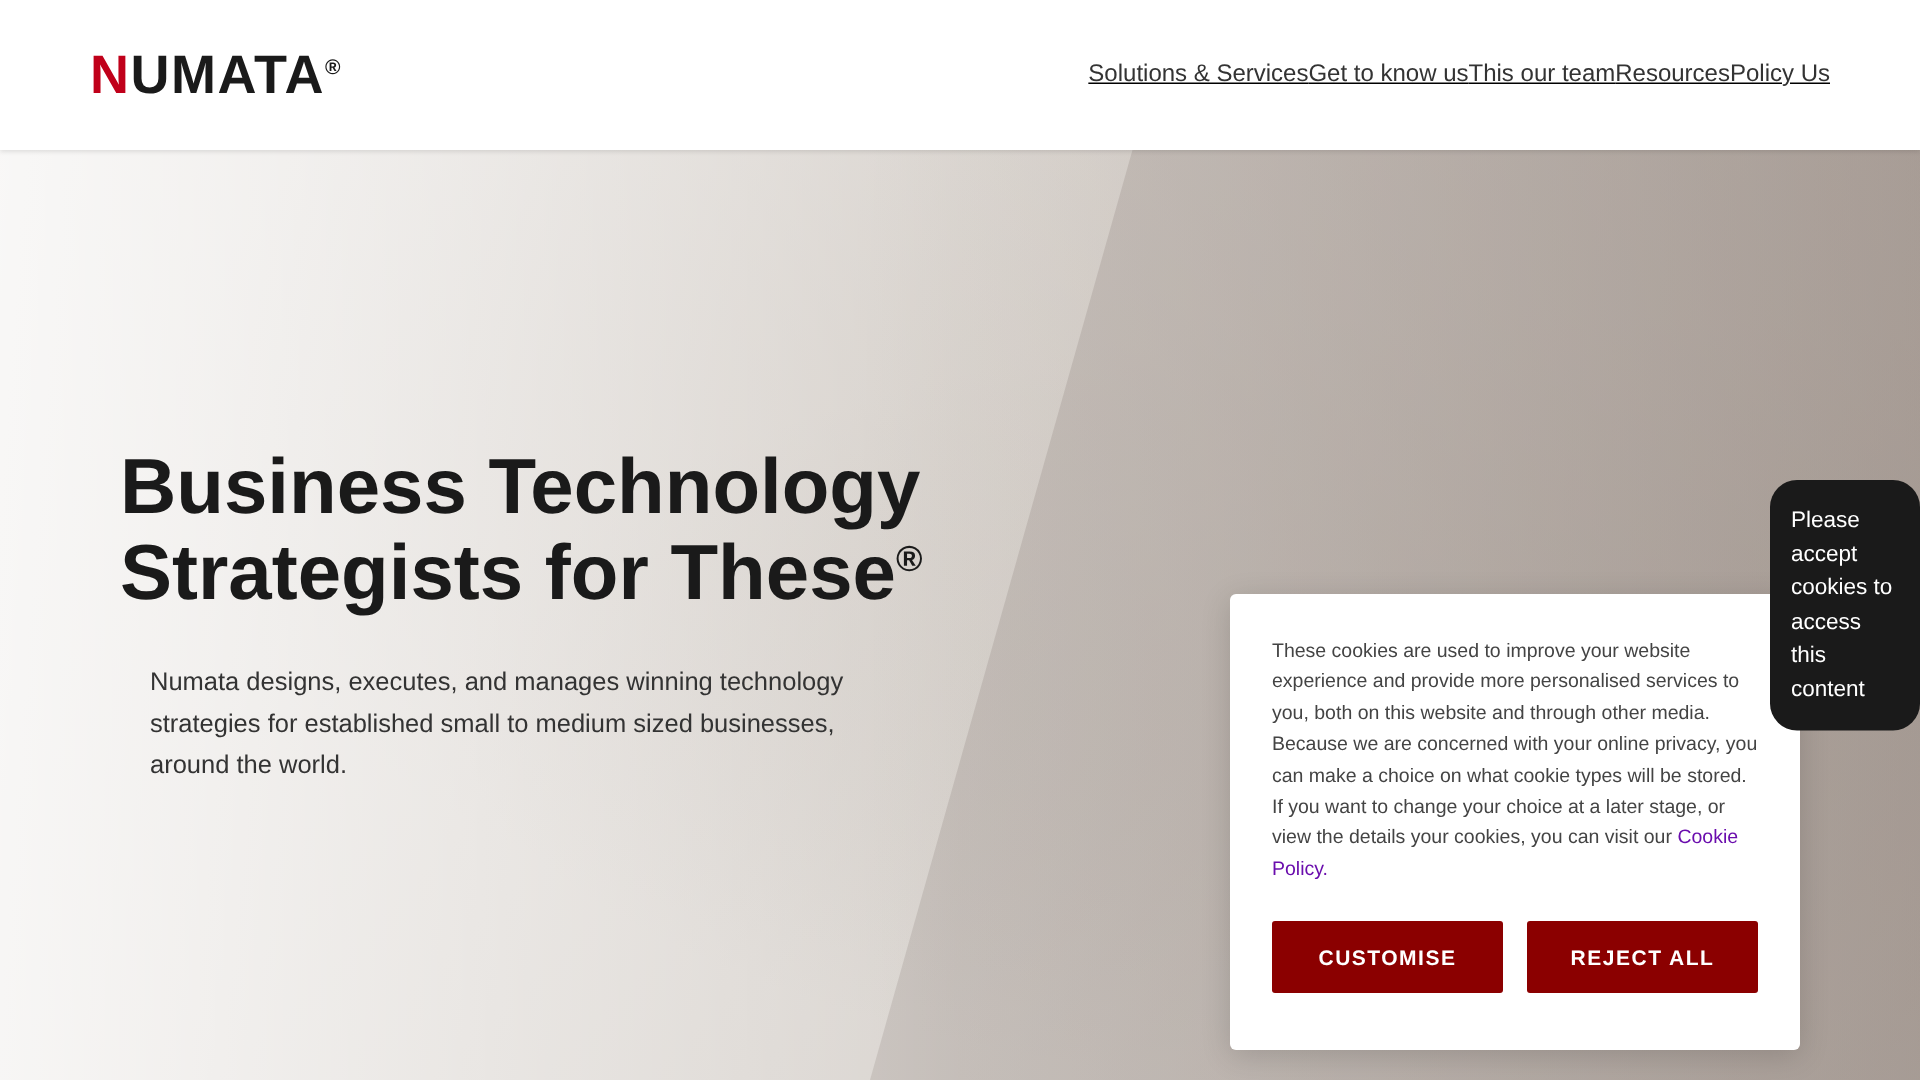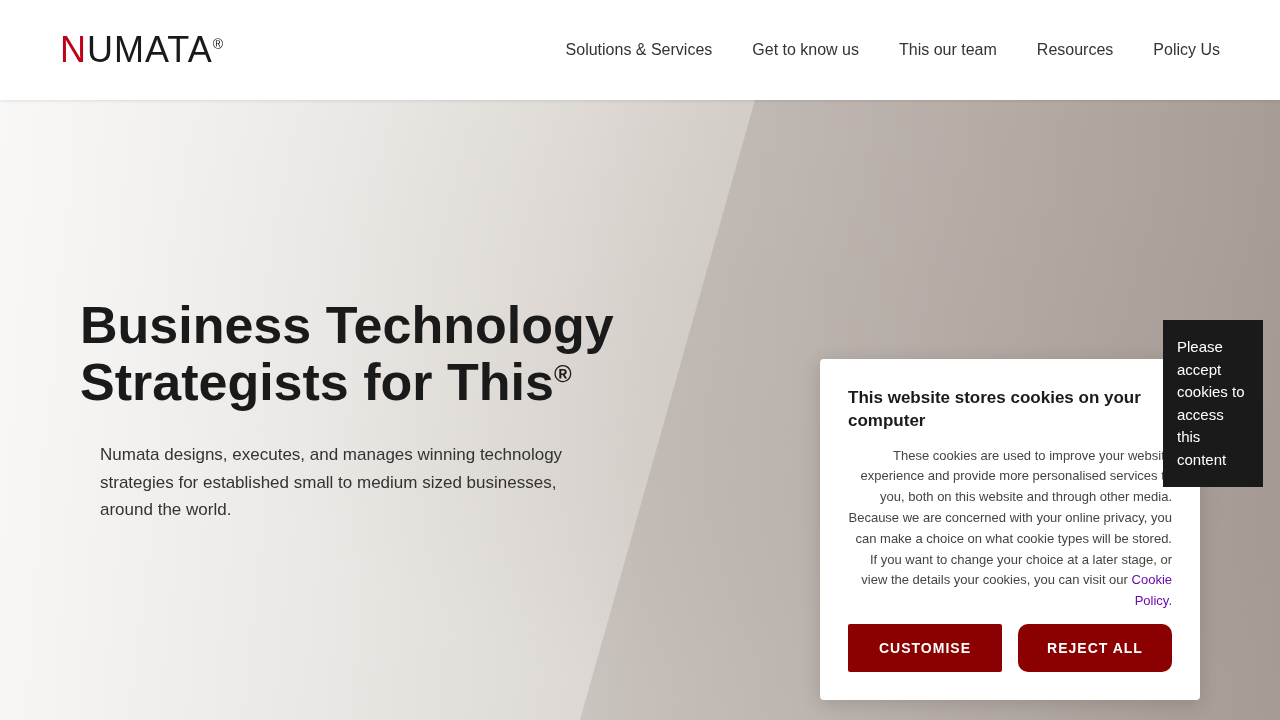--- a/index.html
+++ b/index.html
@@ -17,36 +17,36 @@
       z-index: 10;
       box-shadow: 0 1px 3px rgba(0,0,0,0.1);
     }
     .logo {
       display: flex;
       align-items: center;
       margin-right: auto;
     }
     .logo-text {
       font-size: 36px;
-      font-weight: 400;
+      font-weight: 700;
       color: #1a1a1a;
       letter-spacing: 1px;
     }
     .logo-text .logo-n {
       color: #c0001a;
     }
     .logo-reg {
       font-size: 14px;
       vertical-align: super;
       color: #1a1a1a;
     }
     nav {
       display: flex;
       align-items: center;
-      gap: 40px;
+      text-decoration: underline;
     }
     nav a {
       text-decoration: none;
       color: #333;
       font-size: 16px;
       font-weight: 400;
       white-space: nowrap;
     }
 
     
@@ -137,78 +137,78 @@
       font-size: 17px;
       font-weight: 700;
       color: #1a1a1a;
       margin-bottom: 14px;
       line-height: 1.3;
     }
     .cookie-text {
       font-size: 13px;
       color: #444;
       line-height: 1.6;
-      margin-bottom: 12px;
-      text-align: right;
+      margin-bottom: 24px;
     }
     .cookie-text a {
       color: #6a0dad;
       text-decoration: none;
     }
     .cookie-buttons-row {
       display: flex;
       gap: 16px;
+      margin-bottom: 10px;
     }
     .btn-customise, .btn-reject {
       flex: 1;
       padding: 16px 10px;
       font-size: 14px;
       font-weight: 700;
       letter-spacing: 1px;
       border: none;
       cursor: pointer;
       text-transform: uppercase;
       border-radius: 2px;
     }
     .btn-customise {
       background: #8b0000;
       color: #fff;
     }
     .btn-reject {
       background: #8b0000;
       color: #fff;
-      border-radius: 10px;
     }
     .btn-accept {
       width: 100%;
       padding: 16px 10px;
       font-size: 14px;
       font-weight: 700;
       letter-spacing: 1px;
       background: #8b0000;
       color: #fff;
       border: none;
       cursor: pointer;
       text-transform: uppercase;
       border-radius: 2px;
     }
 
     
     .side-tooltip {
       position: absolute;
-      right: 17px;
+      right: 0;
       top: 320px;
       width: 100px;
       background: #1a1a1a;
       color: #fff;
       font-size: 15px;
       padding: 16px 14px;
       line-height: 1.5;
       z-index: 200;
       text-align: left;
+      border-radius: 18px;
     }
   </style>
 </head>
 <body>
 
 <header class="header">
   <div class="logo">
     <span class="logo-text">
       <span class="logo-n">N</span><span>UMATA</span><span class="logo-reg">®</span>
     </span>
@@ -222,28 +222,27 @@
   </nav>
 </header>
 
 <section class="hero">
   <div class="hero-img-bg"></div>
   <div class="hero-people"></div>
   <div class="hero-shape"></div>
   <div class="hero-bg"></div>
   <div class="hero-content">
     <h1 class="hero-title">
-      <span>Business Technology Strategists for This</span><span class="reg-mark">®</span>
+      <span>Business Technology Strategists for These</span><span class="reg-mark">®</span>
     </h1>
     <p class="hero-subtitle">Numata designs, executes, and manages winning technology strategies for established small to medium sized businesses, around the world.</p>
   </div>
 </section>
 
 <div class="cookie-banner">
-  <div class="cookie-title">This website stores cookies on your computer</div>
   <div class="cookie-text">
     <span>These cookies are used to improve your website experience and provide more personalised services to you, both on this website and through other media. Because we are concerned with your online privacy, you can make a choice on what cookie types will be stored. If you want to change your choice at a later stage, or view the details your cookies, you can visit our</span>
     <a href="#">Cookie Policy.</a>
   </div>
   <div class="cookie-buttons-row">
     <button class="btn-customise">CUSTOMISE</button>
     <button class="btn-reject">REJECT ALL</button>
   </div>
 </div>
 

